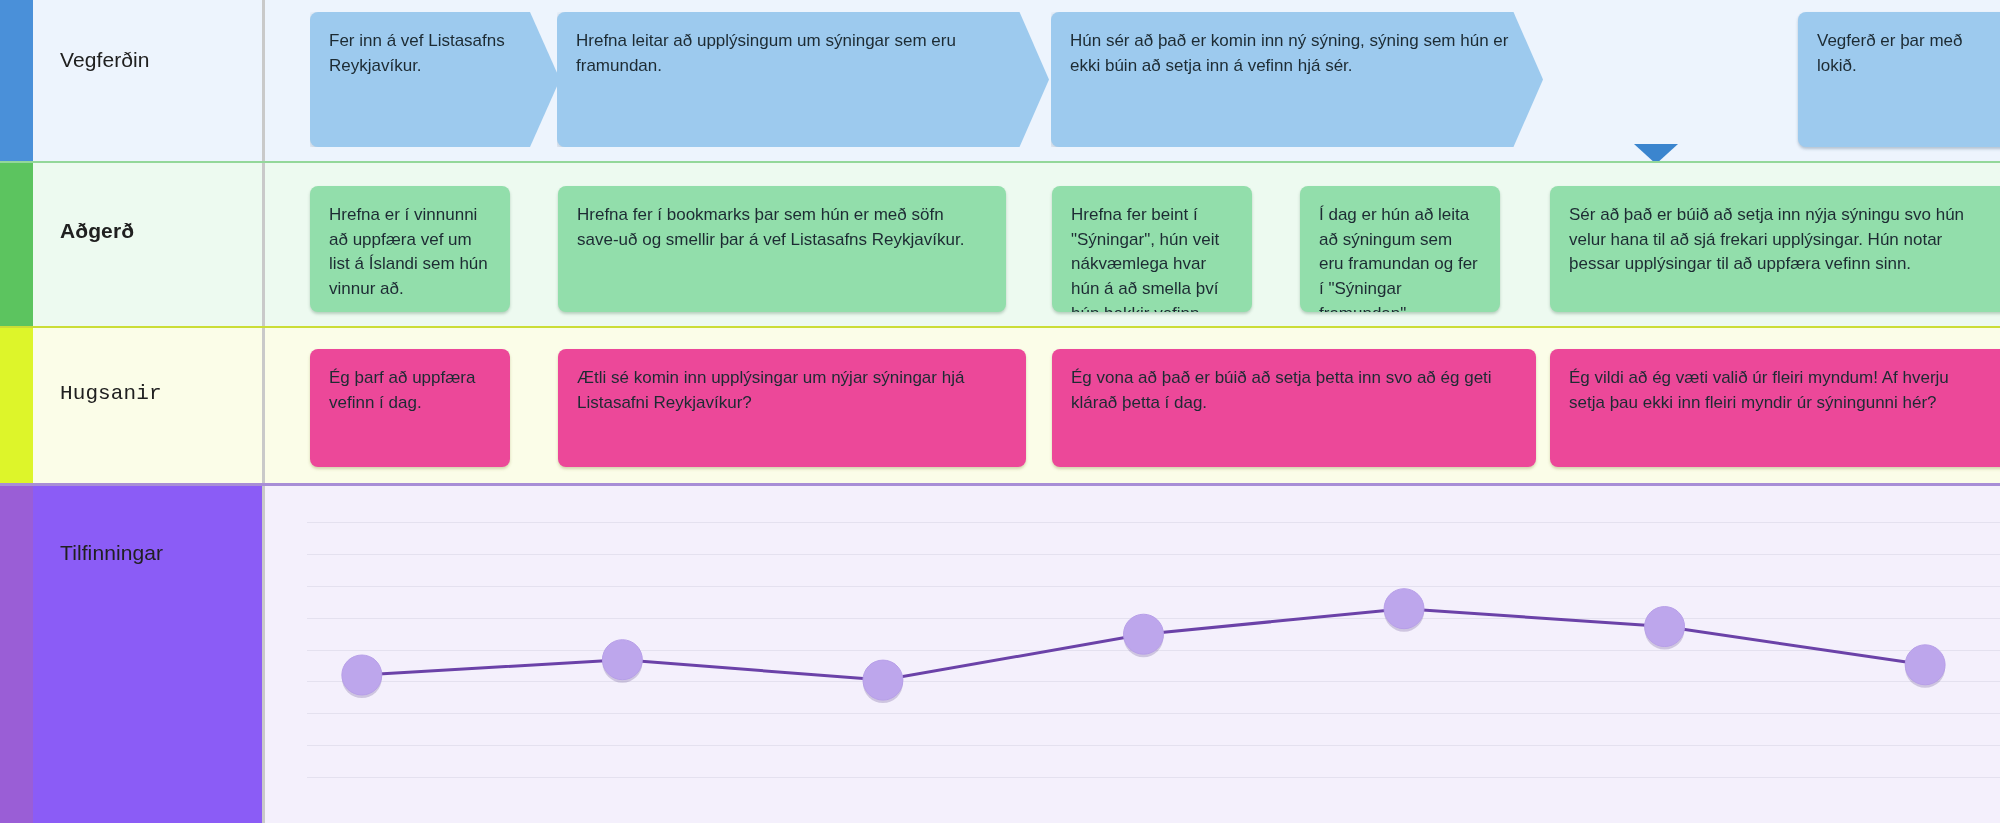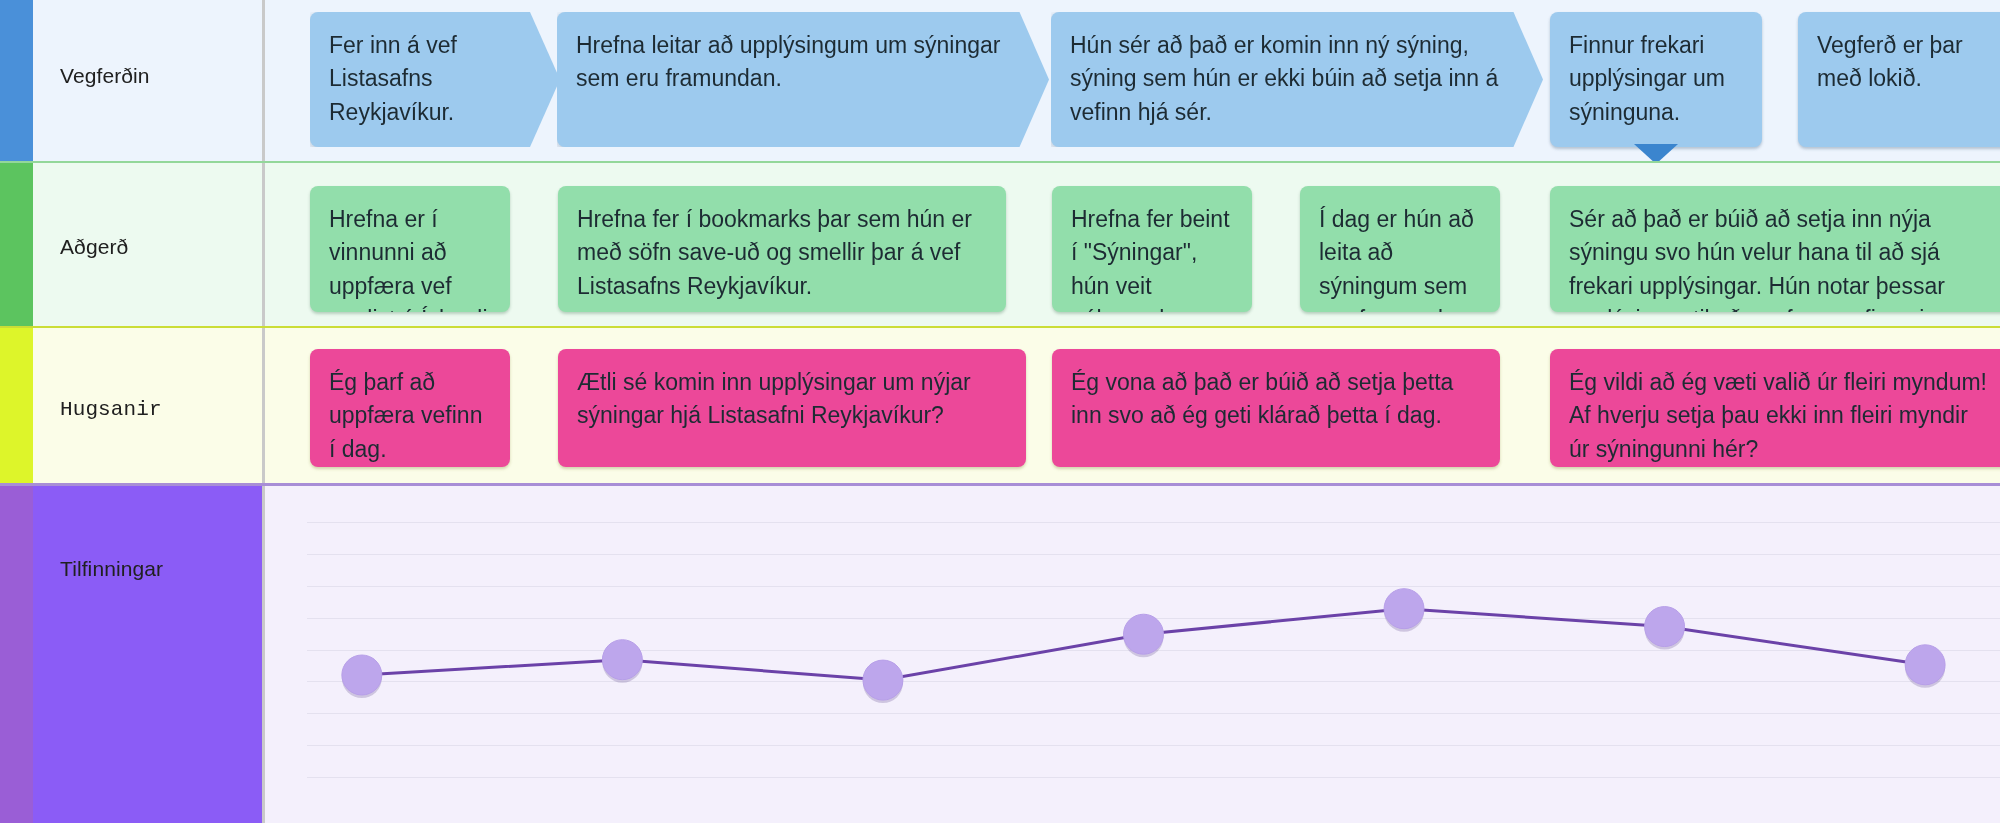--- a/index.html
+++ b/index.html
@@ -24,21 +24,21 @@
   .row-accent{
     width:33px;
     flex:0 0 33px;
     height:100%;
   }
   .row-label-cell{
     flex:0 0 229px;
     width:229px;
     display:flex;
     align-items:flex-start;
-    padding-top:16px;
+    padding-top:0;
     position:relative;
   }
   .row-label{
     font-size:21px;
     color:#202020;
     letter-spacing:.1px;
     padding-left:27px;
     white-space:nowrap;
   }
   .row-content{
@@ -69,28 +69,28 @@
   .row-thoughts{ border-top:2px solid #cbdd36; }
   .row-emotions{ border-top:3px solid #a88ed6; }
 
   
   .row-journey  { height:161px; }
   .row-action   { height:165px; }
   .row-thoughts { height:157px; }
   .row-emotions { height:340px; }
 
   .row-journey  .row-label  { padding-top:48px; }
-  .row-action   .row-label  { padding-top:56px; }
+  .row-action   .row-label  { padding-top:56px;font-weight:bold; }
   .row-thoughts .row-label  { padding-top:54px;font-family:Liberation Mono, monospace; }
   .row-emotions .row-label  { padding-top:55px; }
 
   
   .card{
     position:absolute;
-    font-size:23px;
+    font-size:17px;
     line-height:1.45;
     color:#1d2b33;
     padding:17px 22px 14px 19px;
     border-radius:8px;
     overflow:hidden;
   }
   .card-blue{
     background:#9dcaee;
     box-shadow:0 2px 3px rgba(60,90,120,.32);
   }
@@ -167,23 +167,20 @@
       <div class="card card-blue chevron" style="left:292px; top:12px; width:492px; height:135px;
                   clip-path:polygon(0 0, 94% 0, 100% 50%, 94% 100%, 0 100%);">
         <span>Hrefna leitar að upplýsingum um sýningar sem eru framundan.</span>
       </div>
 
       <div class="card card-blue chevron" style="left:786px; top:12px; width:492px; height:135px;
                   clip-path:polygon(0 0, 94% 0, 100% 50%, 94% 100%, 0 100%);">
         <span>Hún sér að það er komin inn ný sýning, sýning sem hún er ekki búin að setja inn á vefinn hjá sér.</span>
       </div>
 
-      <div class="card card-blue" style="left:1285px; top:12px; width:212px; height:135px;">
-        <span>Finnur frekari upplýsingar um sýninguna.</span>
-      </div>
 
       <div class="card card-blue" style="left:1533px; top:12px; width:213px; height:135px;">
         <span>Vegferð er þar með lokið.</span>
       </div>
 
       <div class="down-arrow" style="left:1369px; top:144px;"></div>
     </div>
   </div>
 
   <div class="row row-action">
@@ -223,21 +220,21 @@
     <div class="row-content">
 
       <div class="card card-yellow" style="left:45px; top:21px; width:200px; height:118px;">
         <span>Ég þarf að uppfæra vefinn í dag.</span>
       </div>
 
       <div class="card card-yellow" style="left:293px; top:21px; width:468px; height:118px;">
         <span>Ætli sé komin inn upplýsingar um nýjar sýningar hjá Listasafni Reykjavíkur?</span>
       </div>
 
-      <div class="card card-yellow" style="left:787px; top:21px; width:448px; height:118px;">
+      <div class="card card-yellow" style="left:787px; top:21px; width:484px; height:118px;">
         <span>Ég vona að það er búið að setja þetta inn svo að ég geti klárað þetta í dag.</span>
       </div>
 
       <div class="card card-yellow" style="left:1285px; top:21px; width:461px; height:118px;">
         <span>Ég vildi að ég væti valið úr fleiri myndum! Af hverju setja þau ekki inn fleiri myndir úr sýningunni hér?</span>
       </div>
     </div>
   </div>
 
   <div class="row row-emotions">

